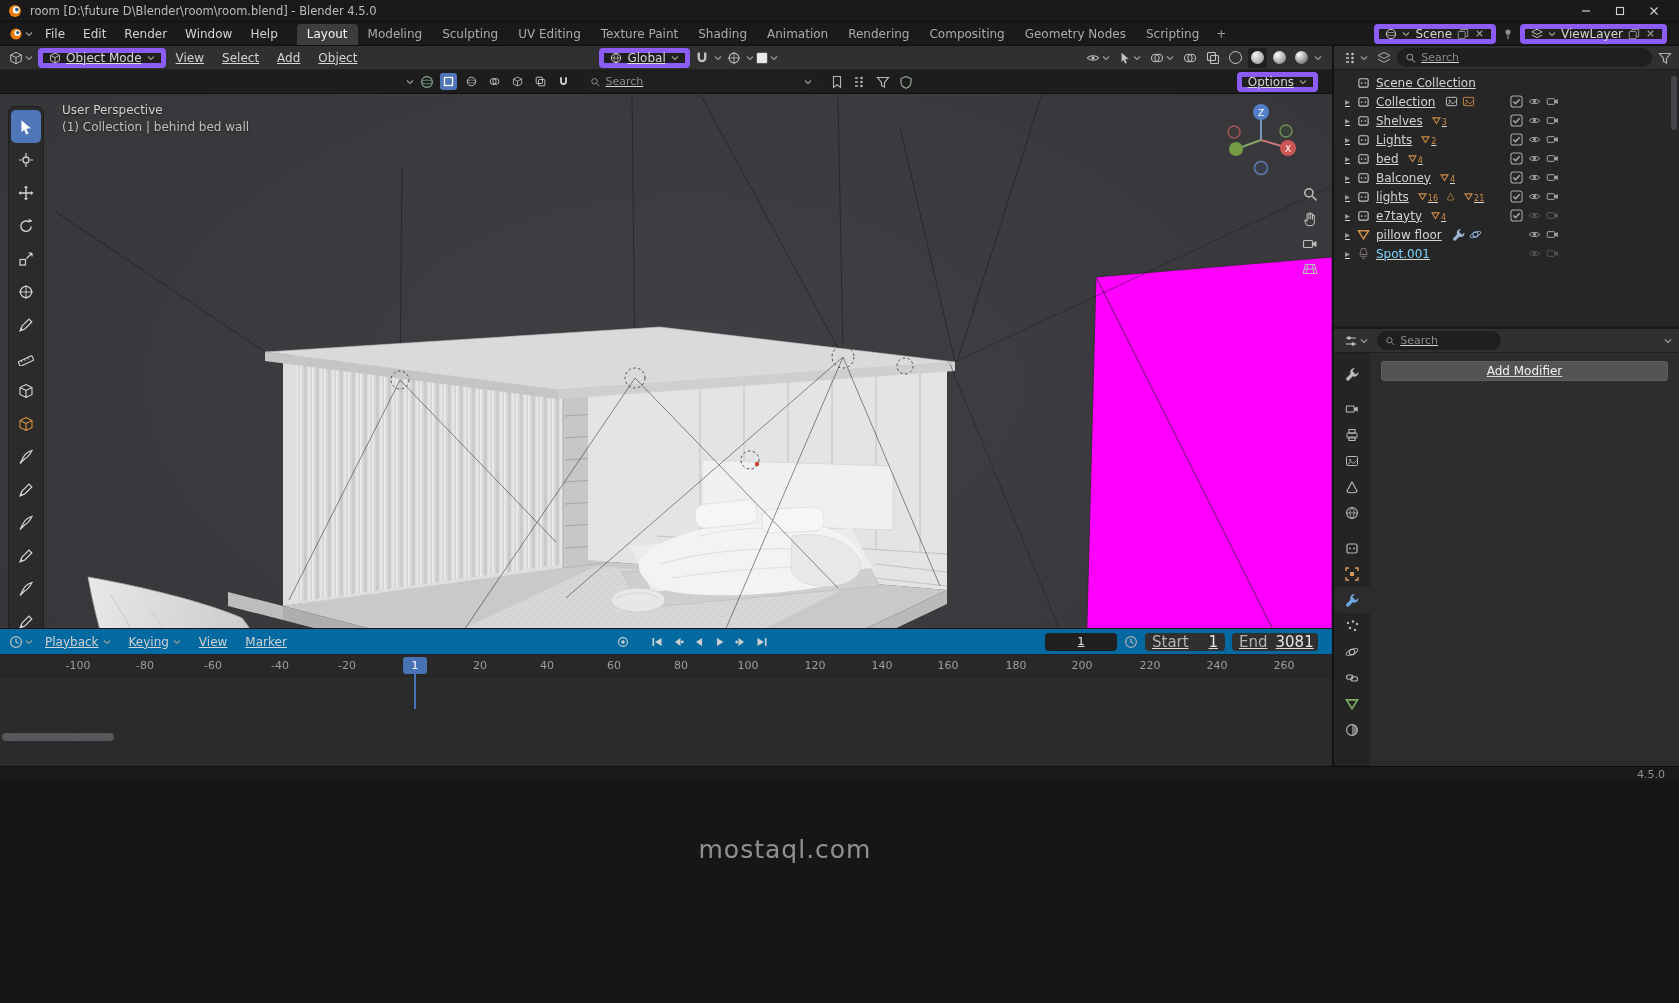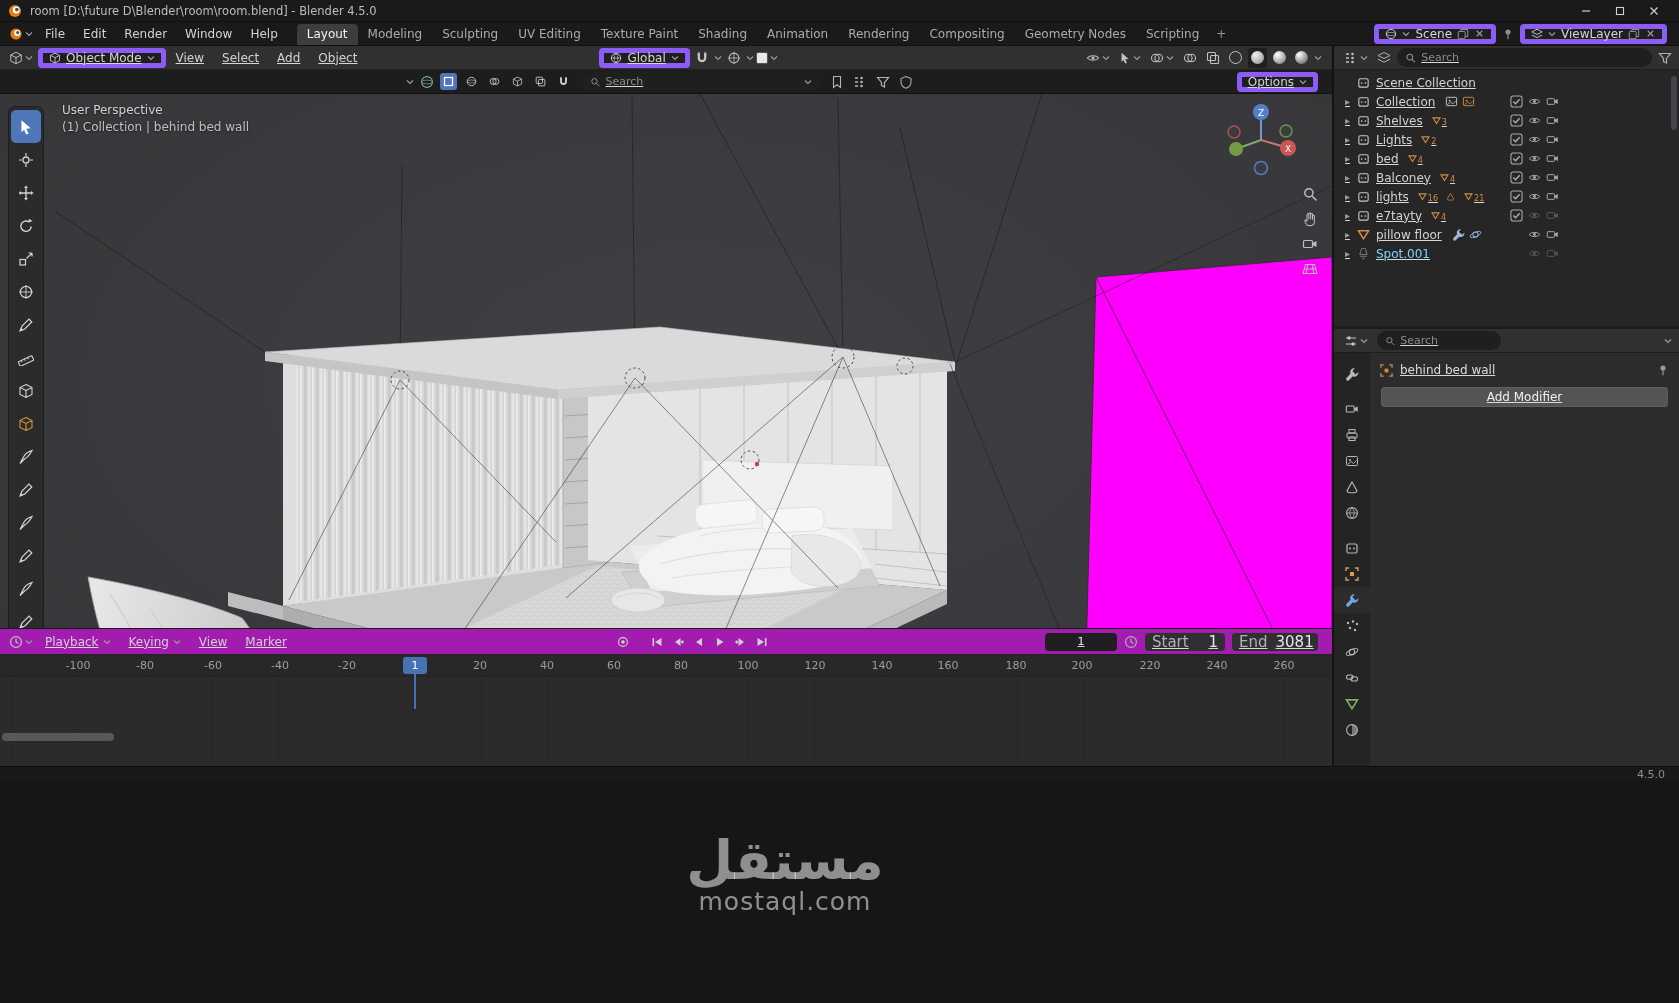--- a/index.html
+++ b/index.html
@@ -69,21 +69,21 @@
 
   .nav-gizmo { position:absolute; right:16px; top:2px; }
   .nav-icons { position:absolute; right:14px; top:92px; display:flex; flex-direction:column; gap:9px; color:#bdbdbd; align-items:center; }
 
   .watermark { position:absolute; left:650px; top:835px; width:270px; text-align:center; z-index:40; pointer-events:none; color:rgba(255,255,255,.52); }
   .watermark .ar { font-size:54px; font-weight:bold; line-height:52px; }
   .watermark .lat { font-size:25px; letter-spacing:1px; }
 
   
   .timeline { height:138px; background:#2b2b2b; border-top:1px solid #191919; display:flex; flex-direction:column; }
-  .tl-header { height:26px; background:#a21caf; display:flex; align-items:center; padding:0 6px; border-bottom:1px solid #222; }
+  .tl-header { height:26px; background:#0369a1; display:flex; align-items:center; padding:0 6px; border-bottom:1px solid #222; }
   .tl-header .menu-item { padding:0 9px; display:flex; gap:4px; align-items:center; }
   .transport { display:flex; align-items:center; gap:3px; margin-left:318px; color:#cfcfcf; }
   .tbtn { width:18px; height:17px; display:flex; align-items:center; justify-content:center; border-radius:3px; color:#cfcfcf; }
   .tl-fields { margin-left:auto; display:flex; align-items:center; gap:7px; margin-right:8px; }
   .framebox { width:72px; height:18px; background:#1f1f1f; border-radius:4px; display:flex; align-items:center; justify-content:center; color:#ececec; font-size:11px; }
   .rangebox { height:18px; background:#303030; border-radius:4px; display:flex; align-items:center; justify-content:space-between; padding:0 7px; font-size:15px; }
   .rangebox .lbl { color:#b2b2b2; margin-right:8px; } .rangebox .val { color:#e6e6e6; }
   .tl-lower { position:relative; flex:1; }
   .tl-ruler { position:relative; height:22px; background:#282828; border-bottom:1px solid #232323; }
   .tick { position:absolute; top:4px; transform:translateX(-50%); font-size:11px; color:#9d9d9d; }
@@ -1332,37 +1332,27 @@
                 </svg>
               </div>
             <div class="ptab">
                 <svg class="ic">
                   <use href="#i-mat"></use>
                 </svg>
               </div>
           </div>
 
           <div class="prop-content">
-            <div class="breadcrumb">
-              <svg class="ic13" style="color:#cf8d45">
-                  <use href="#i-corners"></use>
-                </svg>
-              <span class="txt">behind bed wall</span>
-              <svg class="ic12" style="margin-left:auto;color:#9a9a9a">
-                  <use href="#i-pin"></use>
-                </svg>
-            </div>
             <div class="addmod">Add Modifier</div>
           </div>
         </div>
       </div>
     </div>
   </div>
 
   <div class="statusbar">
     <span class="version">4.5.0</span>
   </div>
 
   <div class="watermark">
-    <div class="ar">مستقل</div>
     <div class="lat">mostaql.com</div>
   </div>
 </div>
 
 </body></html>

